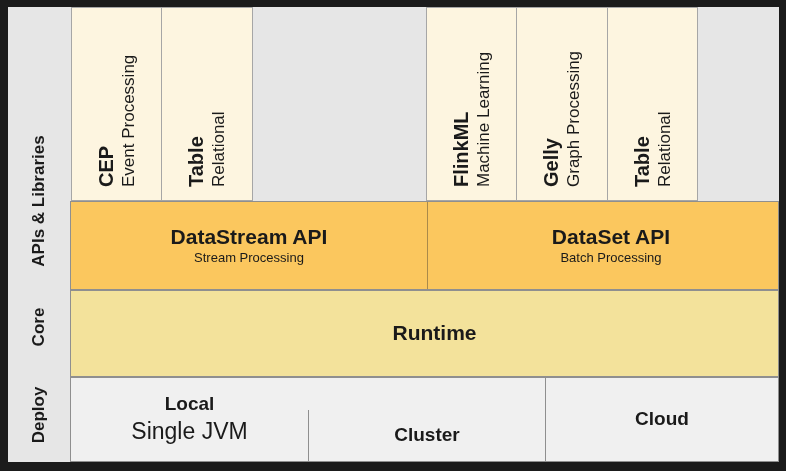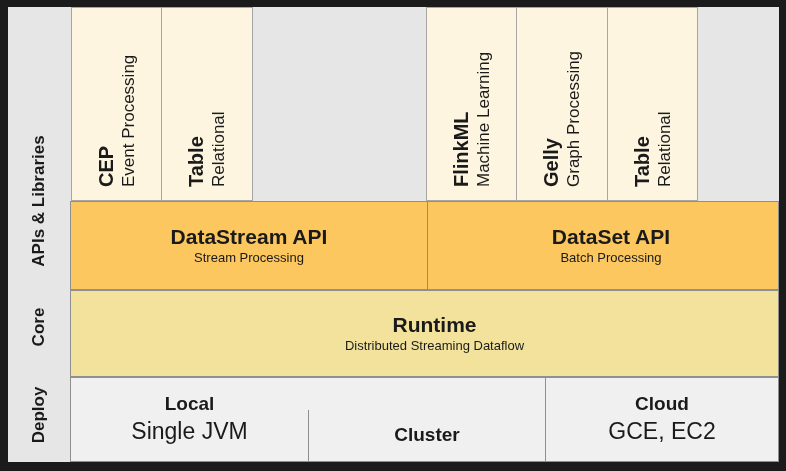--- a/index.html
+++ b/index.html
@@ -148,31 +148,29 @@
         <div class="band-sub">Stream Processing</div>
       </div>
       <div class="api-half right">
         <div class="band-title">DataSet API</div>
         <div class="band-sub">Batch Processing</div>
       </div>
     </div>
 
     <div class="core-band">
       <div class="band-title">Runtime</div>
-      <div class="band-sub">Distributed Streaming Dataflow</div>
     </div>
 
     <div class="deploy-row">
       <div class="deploy-cell c1">
         <div class="deploy-title">Local</div>
         <div class="deploy-sub">Single JVM</div>
       </div>
       <div class="deploy-cell c2">
         <div class="deploy-title">Cluster</div>
       </div>
       <div class="deploy-cell c3">
         <div class="deploy-title">Cloud</div>
-        <div class="deploy-sub">GCE, EC2</div>
       </div>
     </div>
 
   </div>
 </div>
 
 </body></html>

